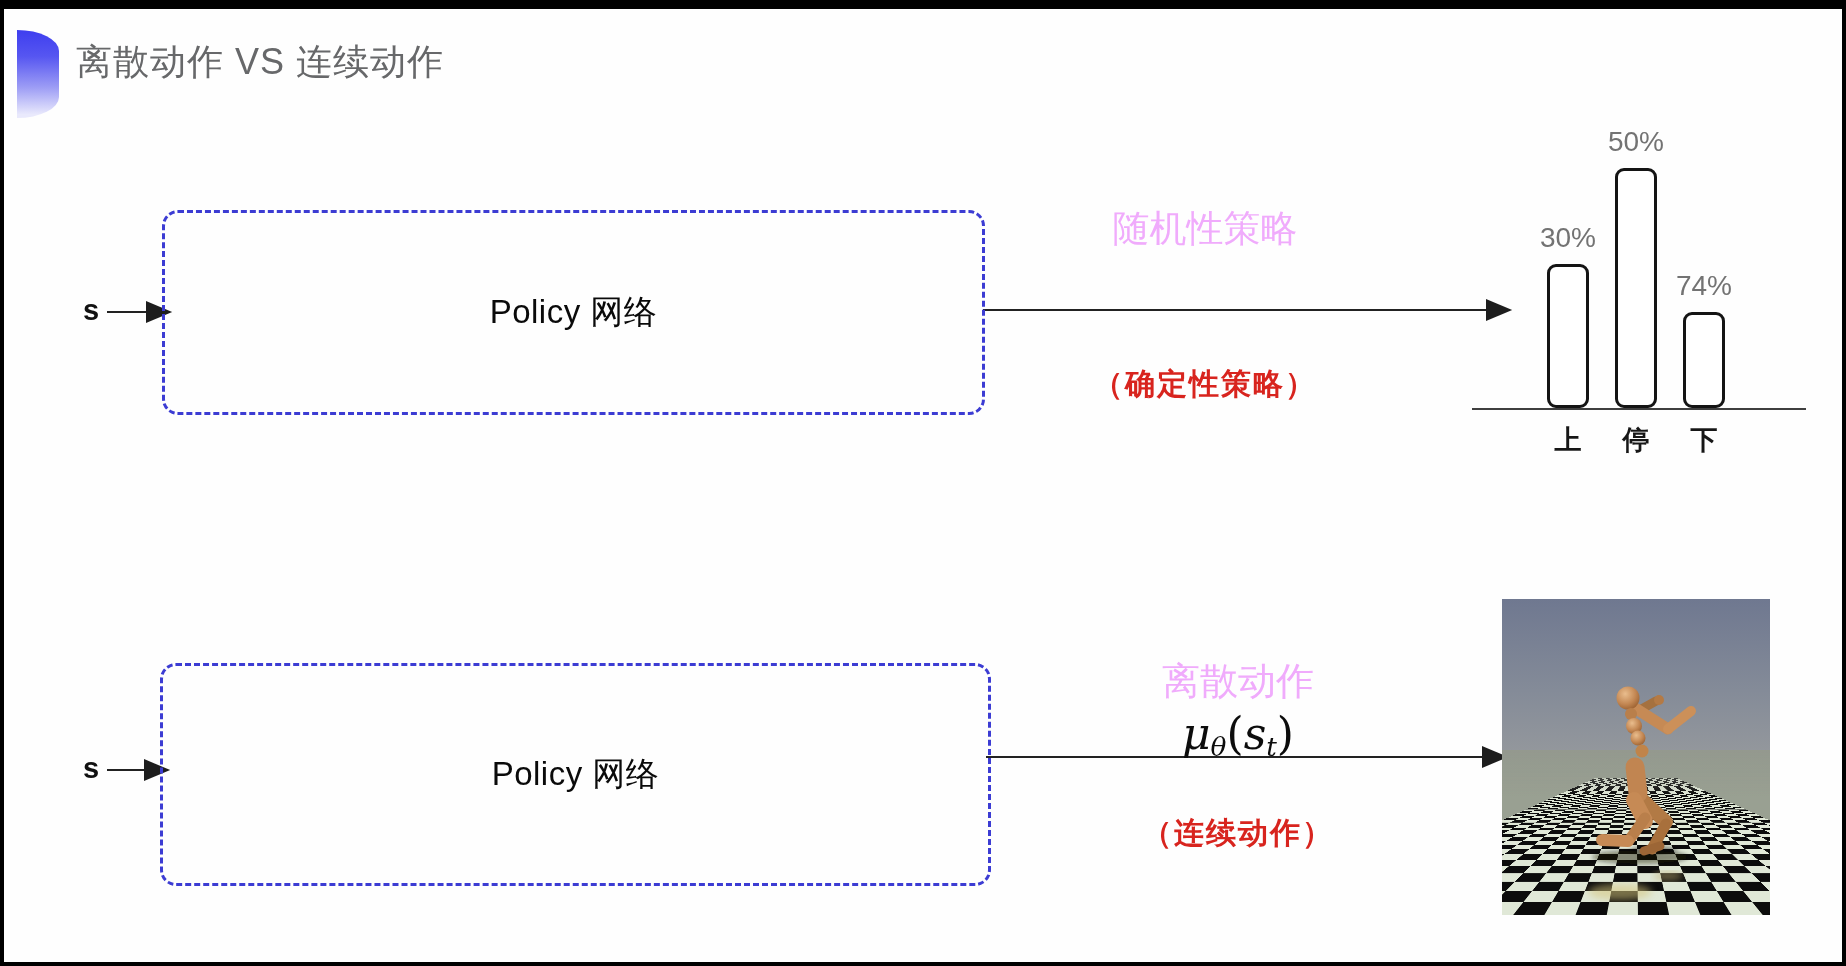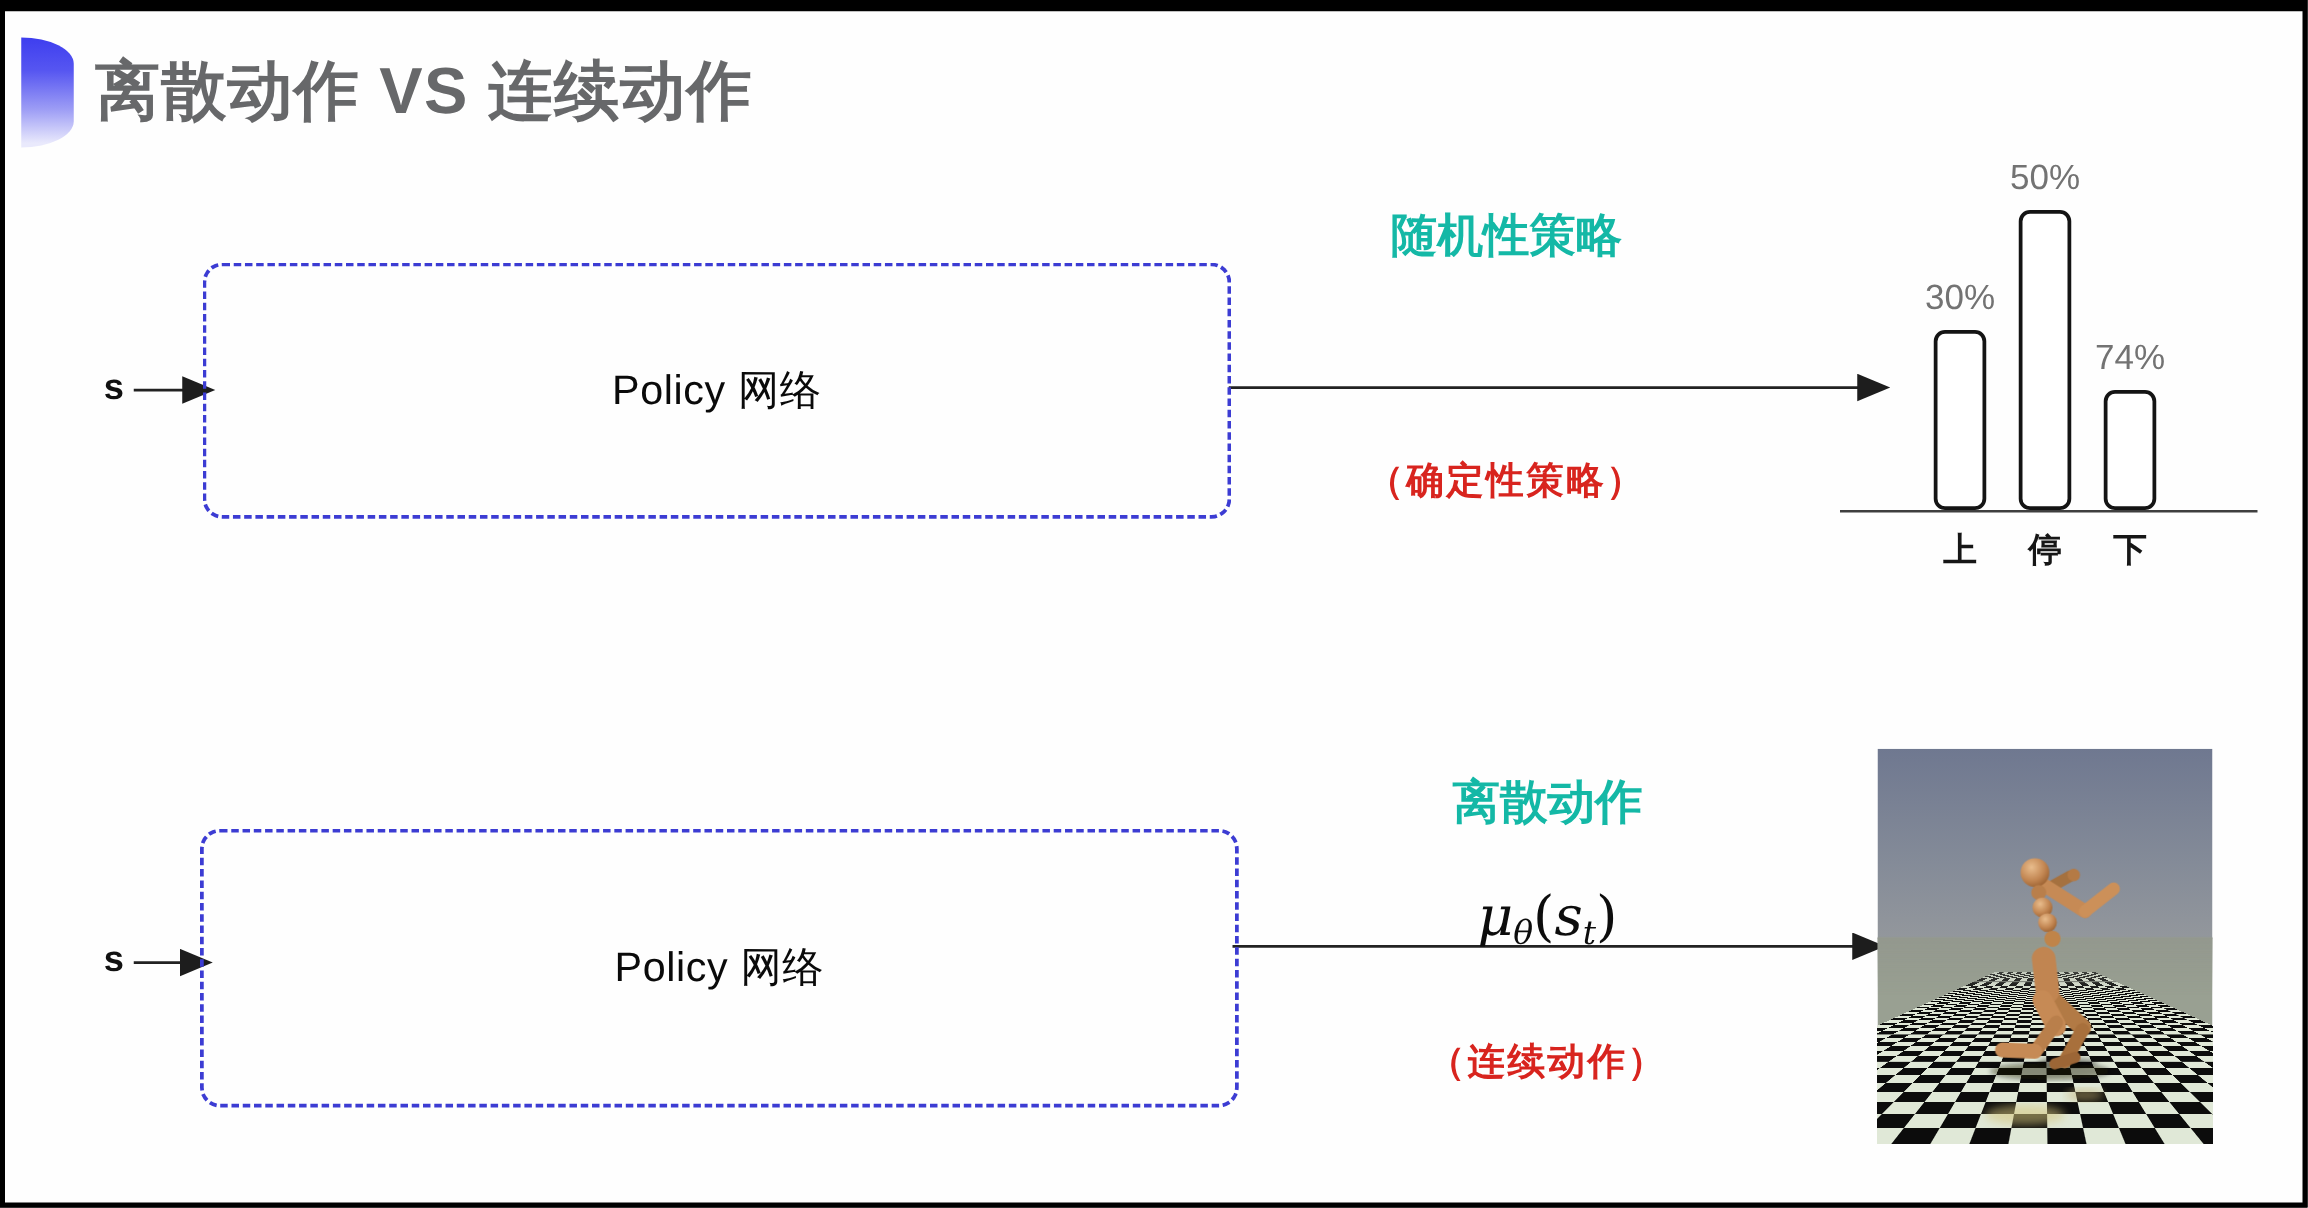--- a/index.html
+++ b/index.html
@@ -4,50 +4,50 @@
 <style>
   html,body{margin:0;padding:0;background:#000;}
   .frame{position:relative;width:1846px;height:966px;background:#000;overflow:hidden;
          font-family:"Liberation Sans","DejaVu Sans",sans-serif;}
   .slide{position:absolute;left:4px;top:9px;right:4px;bottom:4px;background:#fefefe;}
 
   
   .deco{position:absolute;left:17px;top:30px;width:42px;height:88px;
         border-radius:0 88px 88px 0 / 0 44px 44px 0;
         background:linear-gradient(180deg,#3e3eef 0%,#5656f1 30%,#9c9cf5 65%,#e9e9fc 96%);}
-  .title{position:absolute;left:76px;top:38px;font-size:52px;font-weight:700;
+  .title{position:absolute;left:76px;top:38px;font-size:36px;font-weight:400;
          color:#67686a;letter-spacing:1px;white-space:nowrap;}
 
   
   .s-label{position:absolute;width:34px;text-align:center;font-size:29px;font-weight:600;color:#111;}
   .s-top{left:74px;top:294px;}
   .s-bot{left:74px;top:752px;}
 
   
   .pbox{position:absolute;border:3px dashed #3c3cd3;border-radius:16px;
         display:flex;align-items:center;justify-content:center;background:transparent;}
   .pbox1{left:162px;top:210px;width:817px;height:199px;}
   .pbox2{left:160px;top:663px;width:825px;height:217px;}
   .pbox .lbl{font-size:33px;color:#0a0a0a;letter-spacing:.5px;}
 
   
   .col-text{position:absolute;width:400px;text-align:center;white-space:nowrap;}
-  .policy-title{font-size:37px;font-weight:700;color:#14b8a6;}
+  .policy-title{font-size:37px;font-weight:400;color:#f0abfc;margin-top:40px;}
   .pt-top{left:1005px;top:164px;}
   .pt-bot{left:1038px;top:616px;font-size:38px;}
   .formula{font-family:"DejaVu Serif","Liberation Serif",serif;color:#0c0c0c;}
   .formula i{font-style:italic;}
   .formula sub{font-size:.6em;font-style:italic;vertical-align:-0.28em;line-height:0;}
   .formula .up{font-style:normal;}
   .formula .pipe{padding:0 2px;}
   .f-top{left:1005px;top:228px;font-size:44px;}
   .f-bot{left:1038px;top:708px;font-size:44px;}
   .note{font-size:30px;font-weight:600;color:#d8241e;letter-spacing:2px;}
   .note-top{left:1005px;top:364px;}
-  .note-bot{left:1038px;top:813px;margin-top:16px;}
+  .note-bot{left:1038px;top:813px;}
 
   
   .chart{position:absolute;left:1472px;top:88px;width:336px;height:372px;}
   .chart .axis{position:absolute;left:0;top:320px;width:334px;border-top:2px solid #3f3f3f;}
   .chart .bar{position:absolute;width:42px;background:#fff;border:3px solid #141414;
               border-radius:9px;box-sizing:border-box;}
   .chart .pct{position:absolute;width:90px;height:34px;text-align:center;
               font-size:28px;font-weight:500;color:#737373;}
   .chart .cat{position:absolute;width:60px;text-align:center;font-size:27px;
               font-weight:600;color:#161616;}

